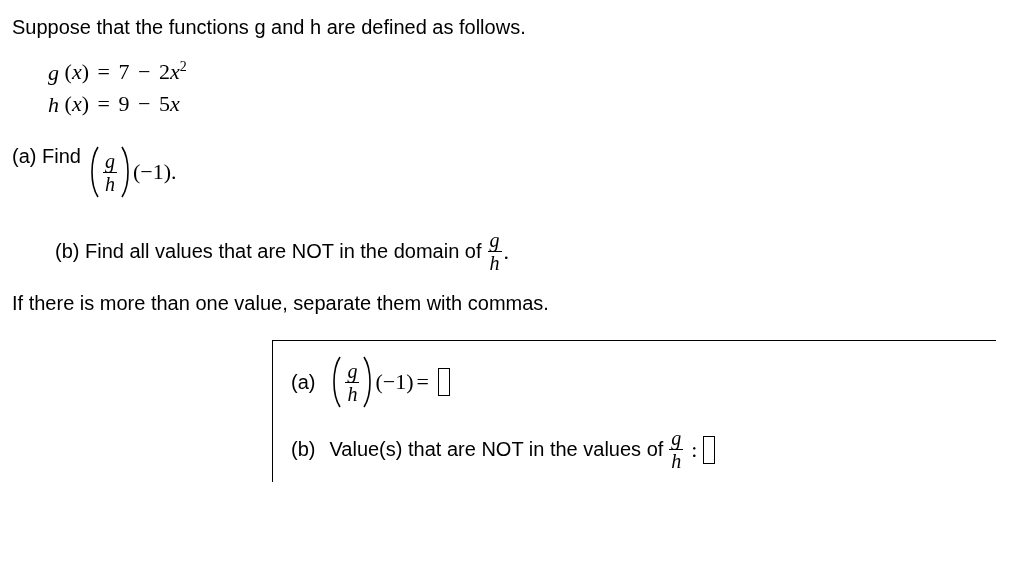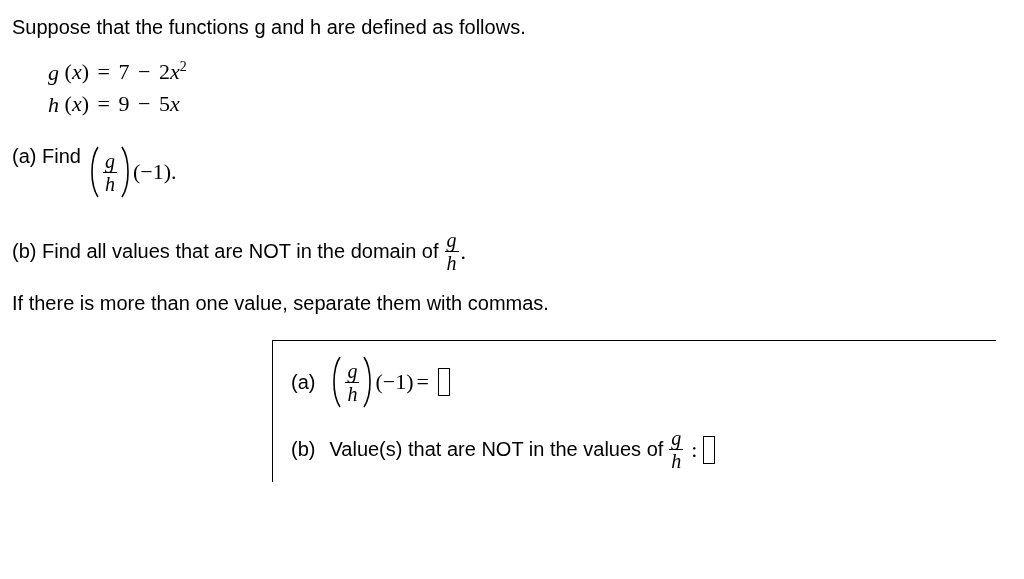--- a/index.html
+++ b/index.html
@@ -27,20 +27,21 @@
   }
   .part-a {
     margin-top: 16px;
     margin-bottom: 24px;
     display: flex;
     align-items: flex-start;
   }
   .part-b {
     margin-top: 6px;
     margin-bottom: 10px;
+    margin-left: 43px;
   }
   .follow {
     margin-top: 8px;
     margin-bottom: 25px;
   }
 
   .mi { font-family: 'Times New Roman', Times, serif; font-style: italic; font-size: 22px; }
   .mn { font-family: 'Times New Roman', Times, serif; font-size: 22px; }
   .mo { font-family: 'Times New Roman', Times, serif; font-size: 22px; padding: 0 3px;}
   .paren  { font-family: 'Times New Roman', Times, serif; font-size: 22px; }

